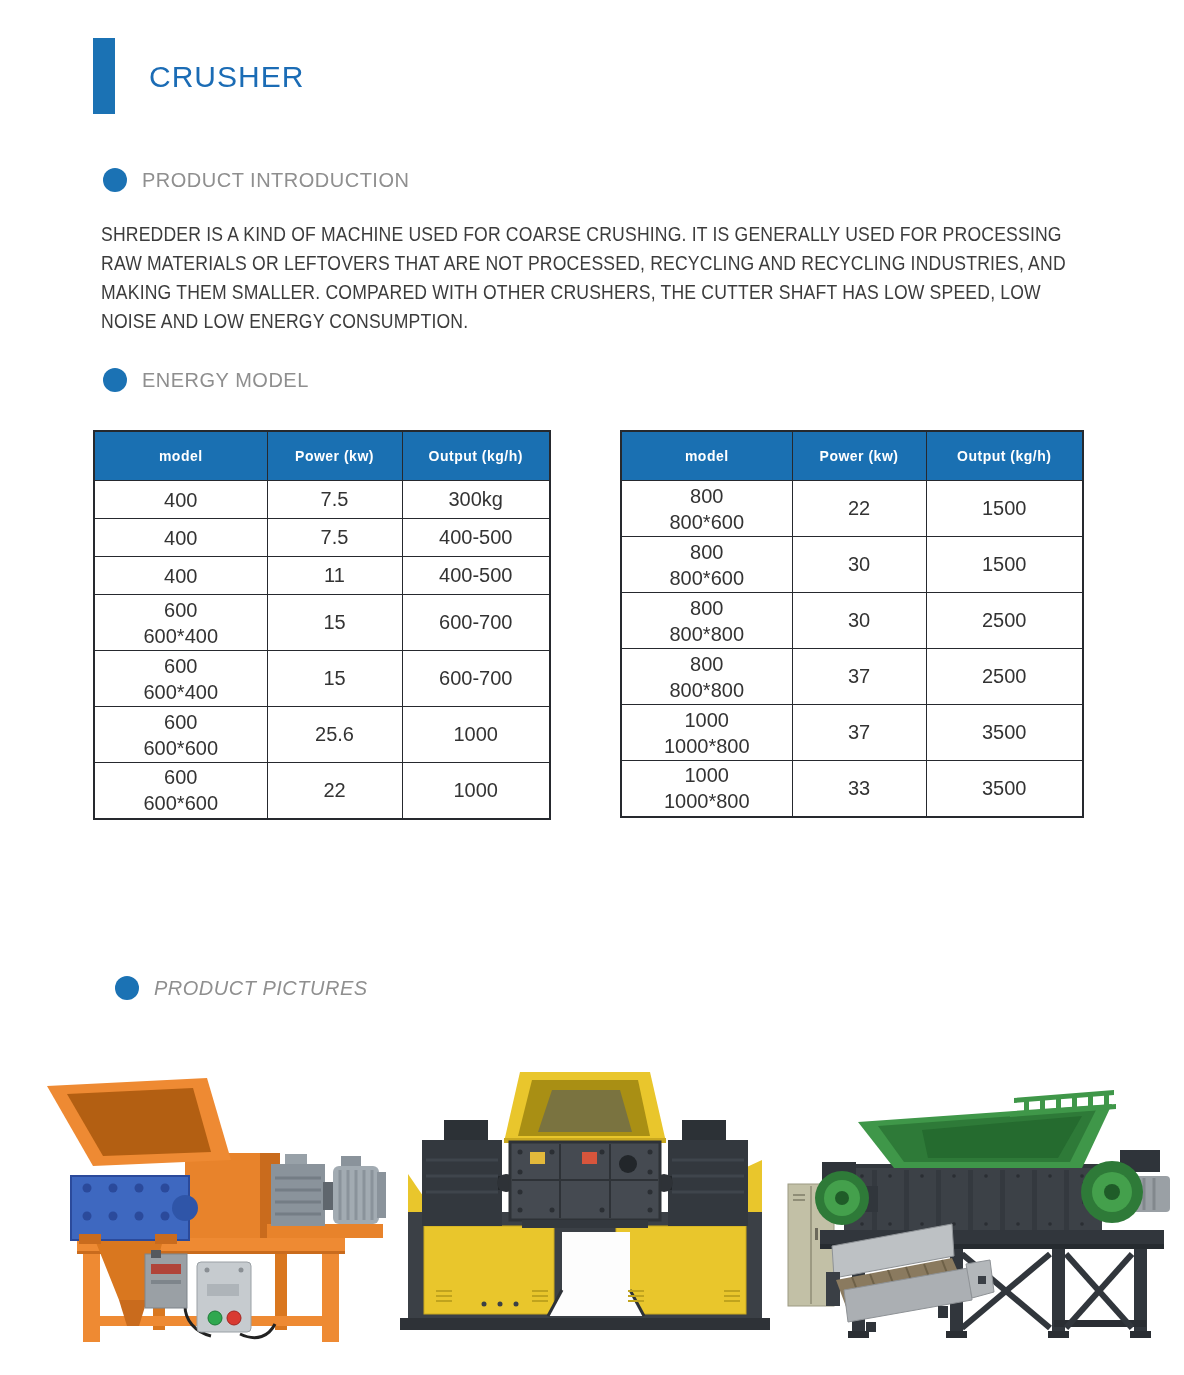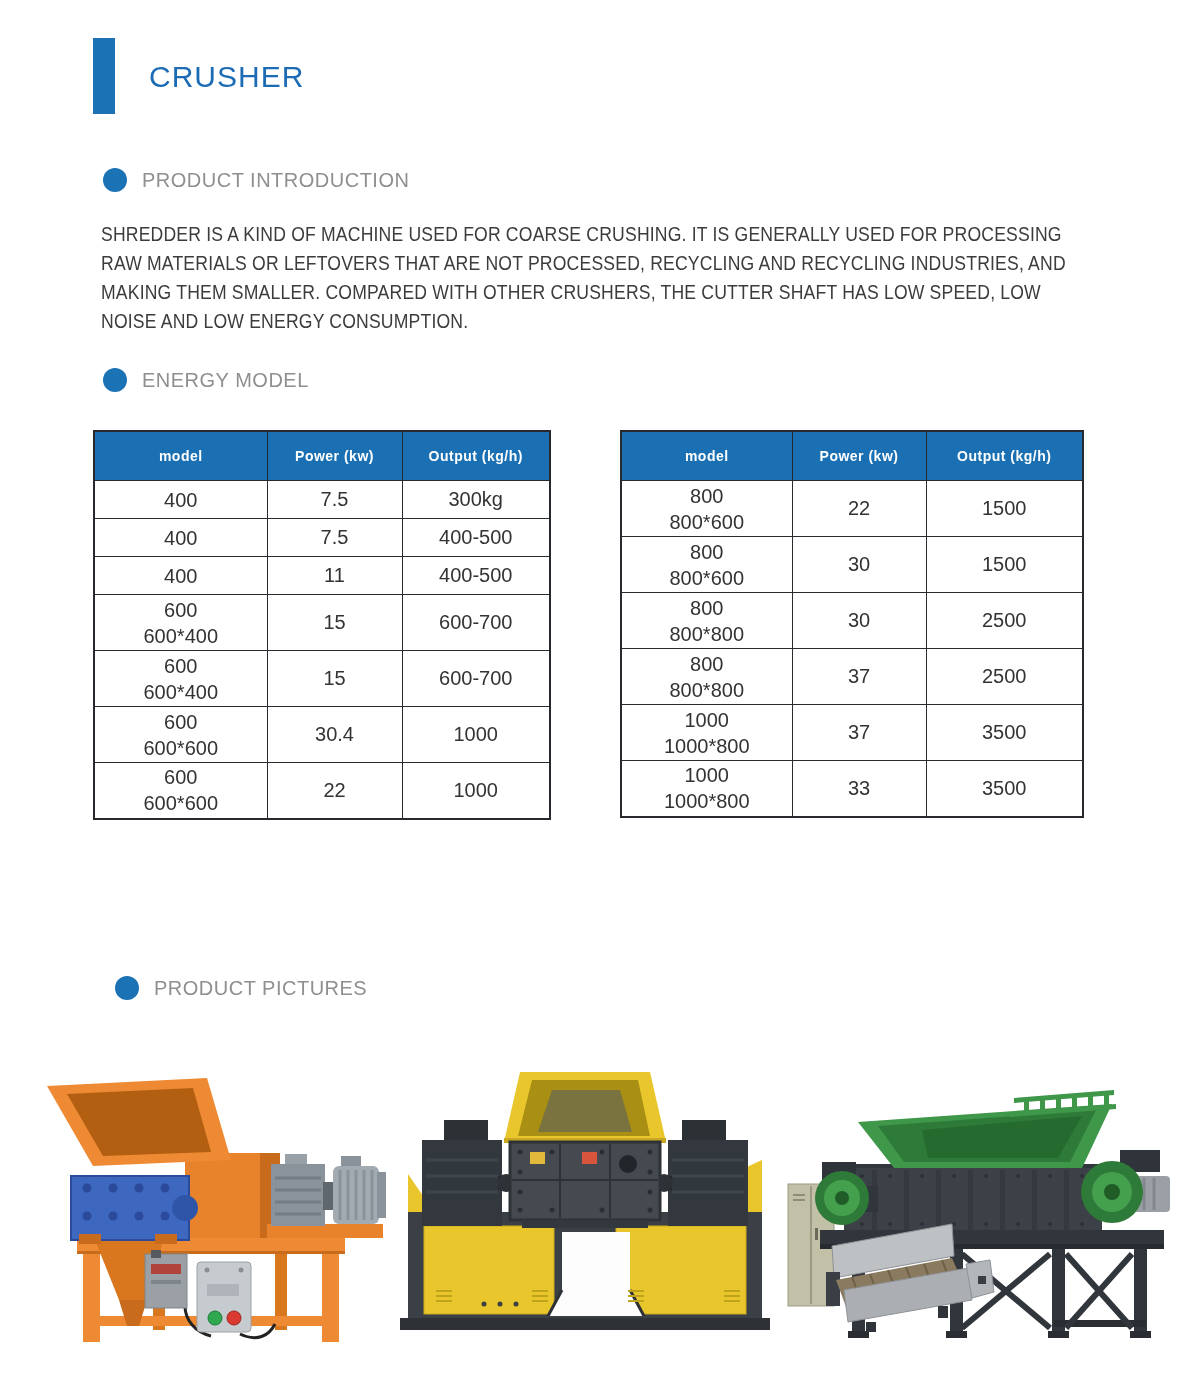--- a/index.html
+++ b/index.html
@@ -22,21 +22,21 @@
   .page-title{
     position:absolute;left:141px;top:52px;margin:8px;
     font-size:30px;font-weight:400;letter-spacing:1px;color:var(--title-blue);
   }
   
   .sec{position:absolute;display:flex;align-items:center;gap:15px;}
   .sec .dot{width:24px;height:24px;border-radius:50%;background:var(--accent-blue);flex:0 0 auto;}
   .sec .sec-label{font-size:20px;color:var(--heading-gray);letter-spacing:0.5px;white-space:nowrap;}
   #sec-intro{left:103px;top:168px;}
   #sec-model{left:103px;top:368px;}
-  #sec-pictures{left:115px;top:976px;}
+  #sec-pictures{left:115px;top:976px;font-style:italic;}
   
   .intro-text{
     position:absolute;left:101px;top:220px;width:1120px;margin:0;
     transform:scaleX(0.88);transform-origin:left top;
     font-size:20px;line-height:29px;color:var(--body-text);letter-spacing:0.2px;
   }
   
   .model-table{
     position:absolute;top:430px;border-collapse:collapse;table-layout:fixed;
     text-align:center;color:var(--table-text);font-size:20px;
@@ -115,21 +115,21 @@
     </tr>
     <tr class="h-d">
       <td class="cell-model">600
 600*400</td>
       <td>15</td>
       <td>600-700</td>
     </tr>
     <tr class="h-d">
       <td class="cell-model">600
 600*600</td>
-      <td>30.4</td>
+      <td>25.6</td>
       <td>1000</td>
     </tr>
     <tr class="h-d">
       <td class="cell-model">600
 600*600</td>
       <td>22</td>
       <td>1000</td>
     </tr>
   </tbody>
 </table>

